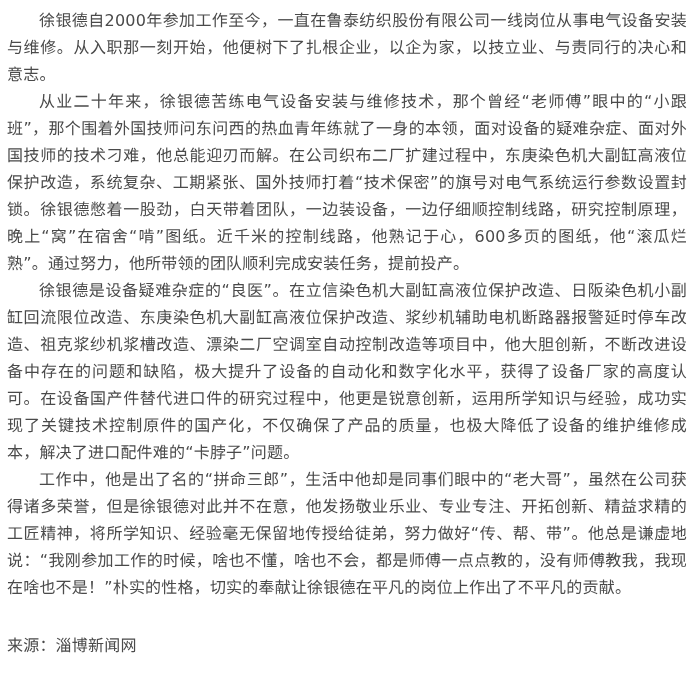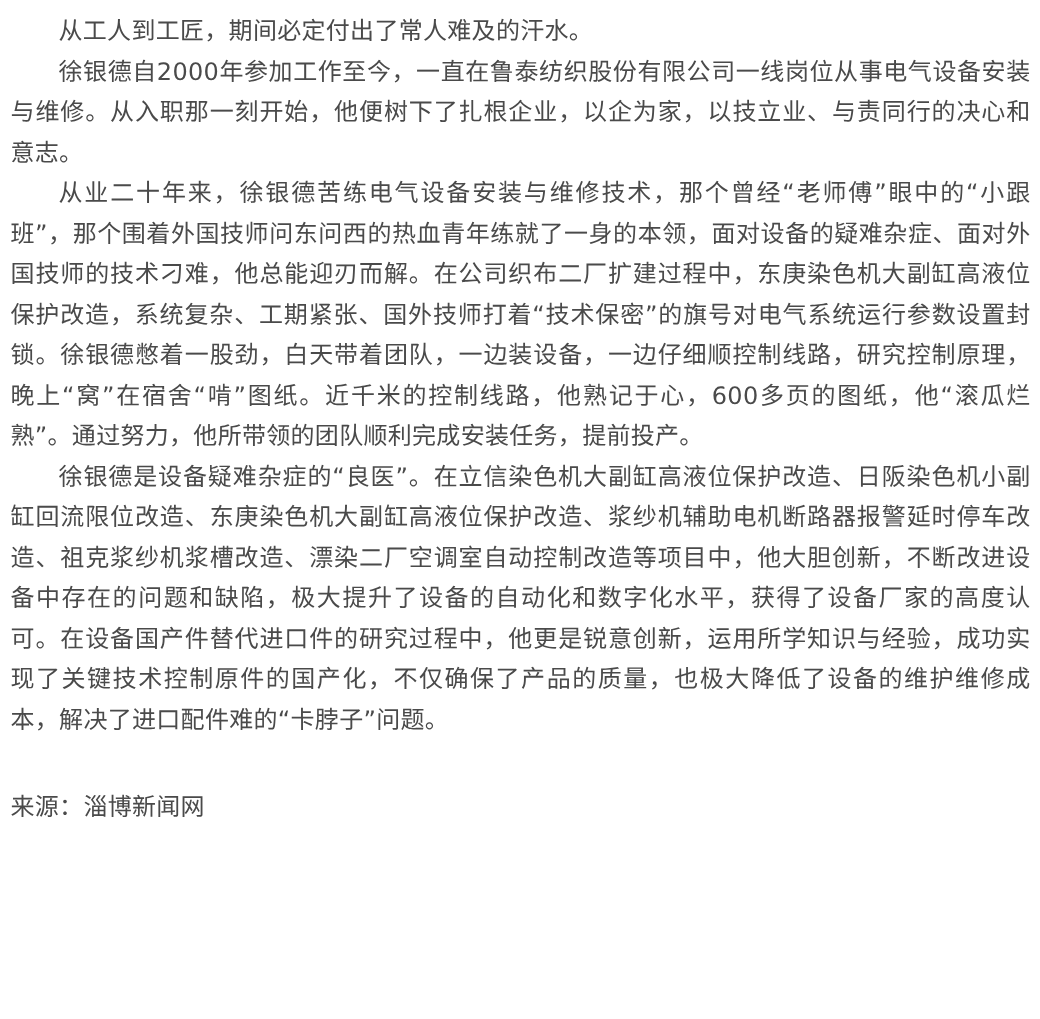--- a/index.html
+++ b/index.html
@@ -35,18 +35,18 @@
     margin: 31px 0 0 0;
     padding: 0;
     text-indent: 0;
     text-align: left;
   }
 </style>
 </head>
 <body>
 
 <div class="page">
-  <p class="para">从工人到工匠，期间必定付出了常人难及的汗水。</p>
   <p class="para">徐银德自2000年参加工作至今，一直在鲁泰纺织股份有限公司一线岗位从事电气设备安装与维修。从入职那一刻开始，他便树下了扎根企业，以企为家，以技立业、与责同行的决心和意志。</p>
   <p class="para">从业二十年来，徐银德苦练电气设备安装与维修技术，那个曾经“老师傅”眼中的“小跟班”，那个围着外国技师问东问西的热血青年练就了一身的本领，面对设备的疑难杂症、面对外国技师的技术刁难，他总能迎刃而解。在公司织布二厂扩建过程中，东庚染色机大副缸高液位保护改造，系统复杂、工期紧张、国外技师打着“技术保密”的旗号对电气系统运行参数设置封锁。徐银德憋着一股劲，白天带着团队，一边装设备，一边仔细顺控制线路，研究控制原理，晚上“窝”在宿舍“啃”图纸。近千米的控制线路，他熟记于心，600多页的图纸，他“滚瓜烂熟”。通过努力，他所带领的团队顺利完成安装任务，提前投产。</p>
   <p class="para">徐银德是设备疑难杂症的“良医”。在立信染色机大副缸高液位保护改造、日阪染色机小副缸回流限位改造、东庚染色机大副缸高液位保护改造、浆纱机辅助电机断路器报警延时停车改造、祖克浆纱机浆槽改造、漂染二厂空调室自动控制改造等项目中，他大胆创新，不断改进设备中存在的问题和缺陷，极大提升了设备的自动化和数字化水平，获得了设备厂家的高度认可。在设备国产件替代进口件的研究过程中，他更是锐意创新，运用所学知识与经验，成功实现了关键技术控制原件的国产化，不仅确保了产品的质量，也极大降低了设备的维护维修成本，解决了进口配件难的“卡脖子”问题。</p>
+  <p class="para">工作中，他是出了名的“拼命三郎”，生活中他却是同事们眼中的“老大哥”，虽然在公司获得诸多荣誉，但是徐银德对此并不在意，他发扬敬业乐业、专业专注、开拓创新、精益求精的工匠精神，将所学知识、经验毫无保留地传授给徒弟，努力做好“传、帮、带”。他总是谦虚地说：“我刚参加工作的时候，啥也不懂，啥也不会，都是师傅一点点教的，没有师傅教我，我现在啥也不是！”朴实的性格，切实的奉献让徐银德在平凡的岗位上作出了不平凡的贡献。</p>
   <p class="para source-line">来源：淄博新闻网</p>
 </div>
 
 </body></html>

